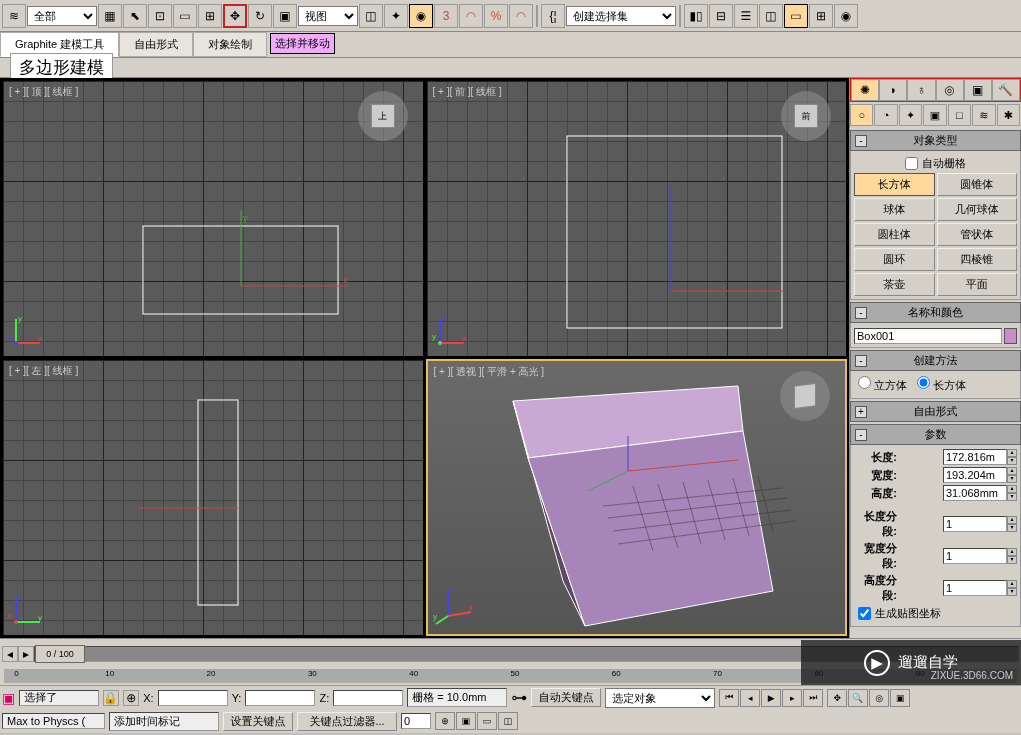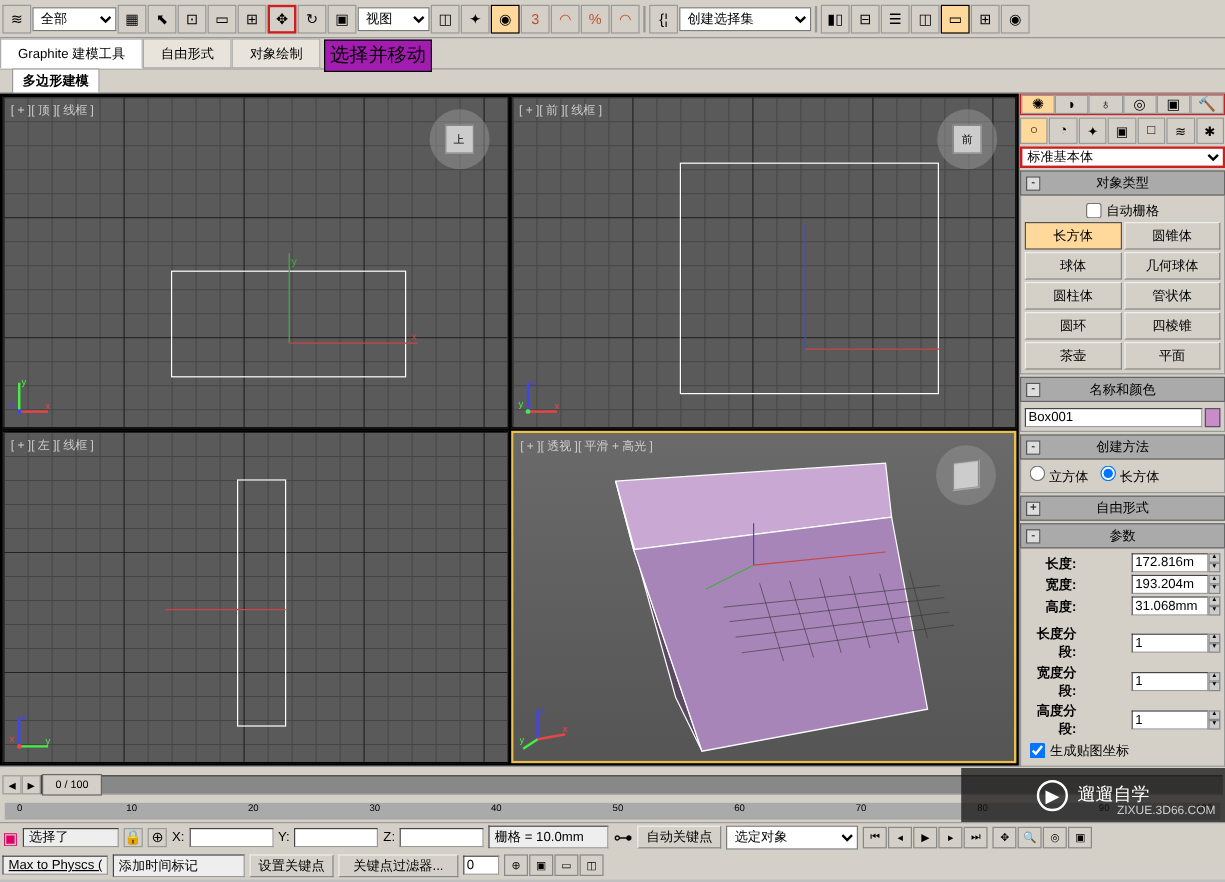--- a/index.html
+++ b/index.html
@@ -7,21 +7,21 @@
 .toolbar-top { height: 32px; background: #d4d0c8; display: flex; align-items: center; border-bottom: 1px solid #888; padding: 2px; gap: 1px; }
 .tool-btn { width: 24px; height: 24px; background: #d4d0c8; border: 1px solid #999; display: inline-flex; align-items: center; justify-content: center; cursor: pointer; font-size: 12px; }
 .tool-btn.active { background: #ffd89b; border: 1px solid #000; }
 .tool-btn.highlighted { border: 2px solid #cc2020; }
 .dropdown-top { height: 20px; background: #fff; border: 1px solid #7a7a7a; font-size: 11px; padding: 0 2px; }
 .separator { width: 2px; height: 22px; background: #999; margin: 0 2px; }
 .ribbon { height: 26px; background: #d4d0c8; display: flex; align-items: center; border-bottom: 1px solid #888; }
 .ribbon-tab { padding: 4px 14px; border: 1px solid #aaa; background: #e8e4dc; cursor: pointer; font-size: 11px; }
 .ribbon-tab.active { background: #fff; border-bottom: 1px solid #fff; }
 .sub-ribbon { height: 20px; background: #d4d0c8; display: flex; align-items: center; border-bottom: 1px solid #888; padding-left: 10px; }
-.sub-ribbon-tab { padding: 2px 8px; background: #fff; border: 1px solid #999; font-size: 11px; font-weight: bold; }
+.sub-ribbon-tab { padding: 2px 8px; background: #fff; border: 1px solid #999; font-size: 17px; }
 .main-content { display: flex; height: 560px; }
 .viewports { flex: 1; display: grid; grid-template-columns: 1fr 1fr; grid-template-rows: 1fr 1fr; gap: 2px; background: #000; padding: 2px; position: relative; }
 .viewport { background: #5a5a5a; position: relative; border: 1px solid #000; overflow: hidden; }
 .viewport.active { border: 2px solid #e8c050; }
 .viewport-label { position: absolute; top: 4px; left: 6px; color: #ccc; font-size: 10px; z-index: 10; }
 .grid-bg { position: absolute; inset: 0; 
   background-image: linear-gradient(#444 1px, transparent 1px), linear-gradient(90deg, #444 1px, transparent 1px);
   background-size: 20px 20px; }
 .grid-major { position: absolute; inset: 0;
   background-image: linear-gradient(#222 1px, transparent 1px), linear-gradient(90deg, #222 1px, transparent 1px);
@@ -57,21 +57,21 @@
 .checkbox-row { padding: 2px 4px; display:flex; align-items:center; gap:4px; font-size:11px;}
 .bottom-area { background: #d4d0c8; border-top: 1px solid #888; }
 .timeline { height: 30px; display: flex; align-items: center; padding: 2px; }
 .time-slider { height: 16px; background: #888; flex: 1; position: relative; border:1px inset #999;}
 .time-slider-handle { position: absolute; left: 0; top: -2px; width: 50px; height: 18px; background: #d4d0c8; border: 1px solid #666; font-size: 9px; display:flex; align-items:center; justify-content:center;}
 .time-ruler { height: 14px; background: #aaa; margin: 0 4px 2px 4px; position: relative; font-size:8px;}
 .status-bar { display: flex; align-items: center; padding: 2px; gap: 4px; border-top: 1px solid #999; height:24px;}
 .status-bar2 { display: flex; align-items: center; padding: 2px; gap: 4px; height:24px;}
 .status-input { background: #eee; border: 1px inset #999; padding: 1px 4px; font-size: 11px; }
 .coord-input { width: 70px; background: #fff; border: 1px inset #999; padding: 1px 2px; font-size: 11px; }
-.tooltip { position: absolute; top: 33px; left: 270px; background: #a21caf; border: 1px solid #000; padding: 2px 4px; font-size: 16px; z-index: 100; text-align: right; }
+.tooltip { position: absolute; top: 33px; left: 270px; background: #f0abfc; border: 1px solid #000; padding: 2px 4px; font-size: 11px; z-index: 100; text-align: right; }
 .watermark { position: absolute; right: 0; bottom: 50px; width: 220px; height: 45px; background: rgba(20,20,20,0.75); color: #fff; display: flex; align-items: center; justify-content: center; font-size: 15px; gap: 8px; z-index:50;}
 .watermark-play { width: 26px; height: 26px; border: 2px solid #fff; border-radius: 50%; display:flex; align-items:center; justify-content:center;}
 .watermark-url { font-size: 10px; color: #ccc; position:absolute; bottom:4px; right:8px;}
 .nav-btns { display: flex; gap: 1px; }
 .nav-btn { width: 20px; height: 18px; background: #d4d0c8; border: 1px solid #888; font-size: 9px; display:flex; align-items:center; justify-content:center;}
 svg.axis { overflow: visible; }
 </style>
 </head>
 <body>
 
@@ -235,21 +235,20 @@
     </div>
     <div class="cmd-subtabs">
       <div class="cmd-subtab active">○</div>
       <div class="cmd-subtab">◔</div>
       <div class="cmd-subtab">✦</div>
       <div class="cmd-subtab">▣</div>
       <div class="cmd-subtab">□</div>
       <div class="cmd-subtab">≋</div>
       <div class="cmd-subtab">✱</div>
     </div>
-    <select class="cmd-dropdown"><option>标准基本体</option></select>
 
     <div class="rollout">
       <div class="rollout-header">
           <span class="rollout-toggle">-</span>
           <span style="margin:auto">对象类型</span>
         </div>
       <div class="rollout-body">
         <div class="auto-grid-row">
             <input type="checkbox" style="">
             <span>自动栅格</span>
@@ -422,21 +421,21 @@
       <div class="nav-btn">⏭</div>
     </div>
     <div class="nav-btns">
       <div class="nav-btn">✥</div>
       <div class="nav-btn">🔍</div>
       <div class="nav-btn">◎</div>
       <div class="nav-btn">▣</div>
     </div>
   </div>
   <div class="status-bar2">
-    <input class="status-input" style="width: 88px; text-decoration: underline;" value="Max to Physcs (">
+    <input class="status-input" style="width: 103px;" value="Max to Physcs (">
     <span class="status-input" style="width:110px">添加时间标记</span>
     <button class="obj-type-btn" style="width:70px;padding:1px">设置关键点</button>
     <button class="obj-type-btn" style="width:100px;padding:1px">关键点过滤器...</button>
     <input class="coord-input" style="width: 30px;" value="0">
     <div class="nav-btns">
       <div class="nav-btn">⊕</div>
       <div class="nav-btn">▣</div>
       <div class="nav-btn">▭</div>
       <div class="nav-btn">◫</div>
     </div>

